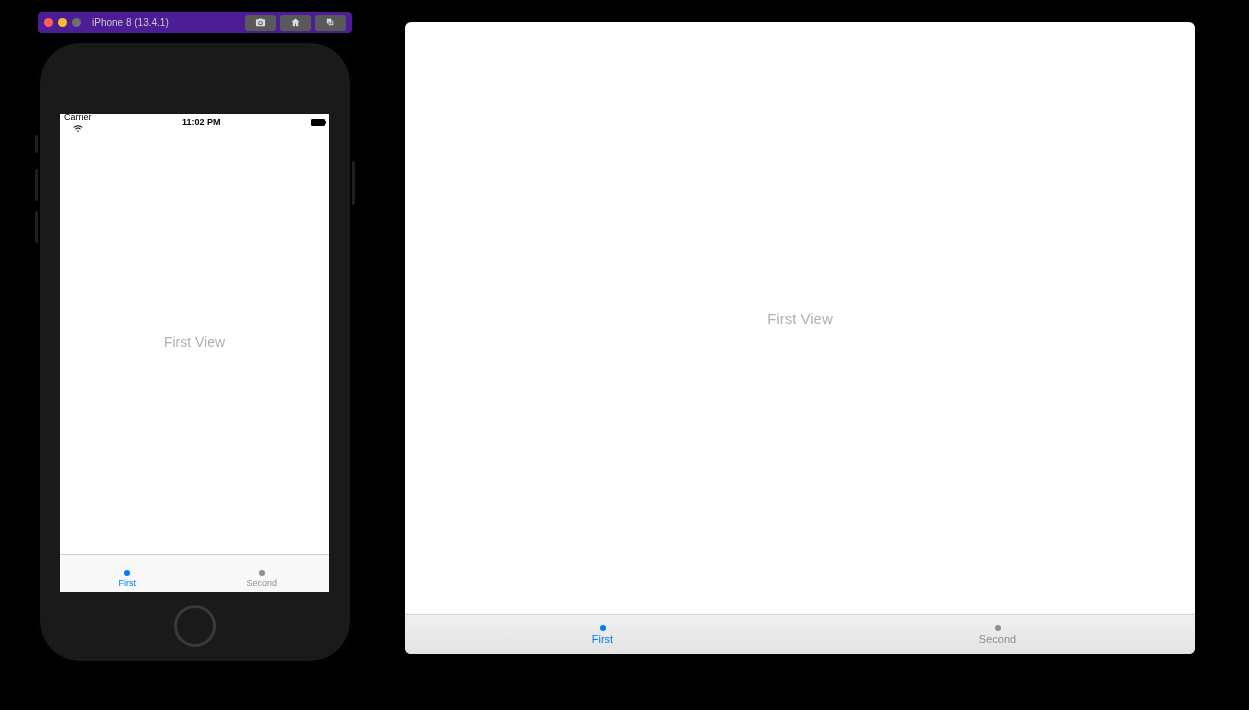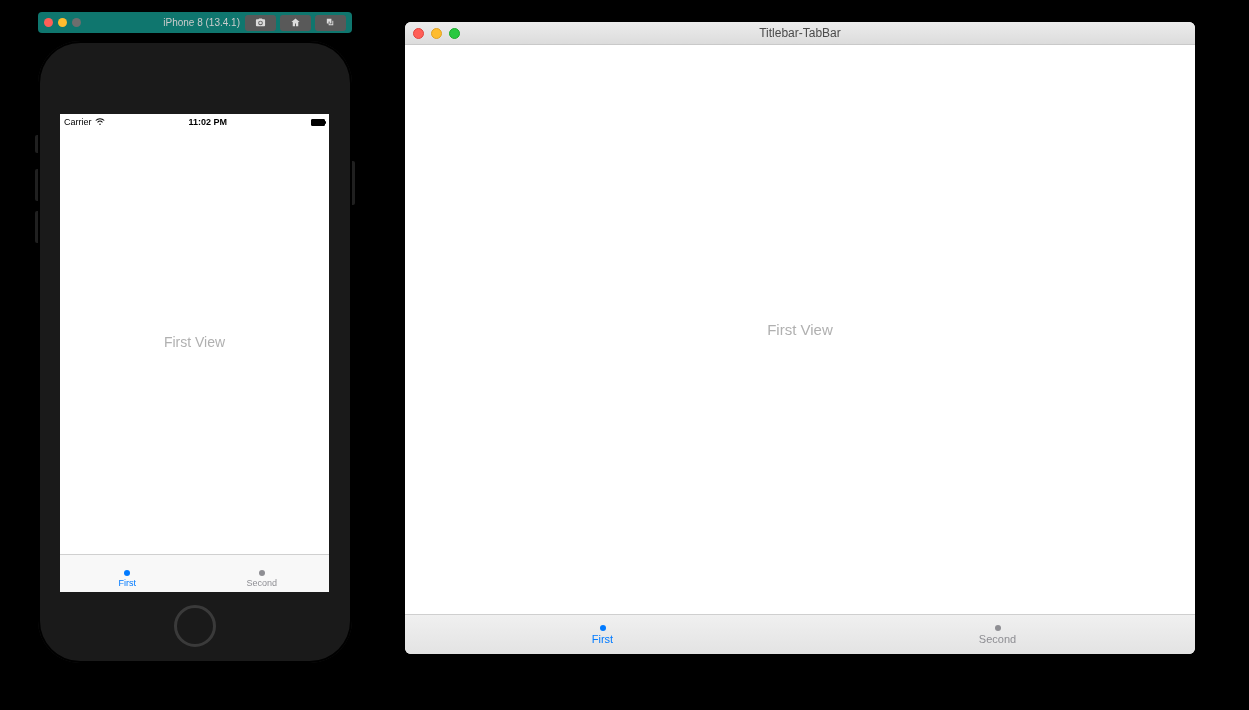--- a/index.html
+++ b/index.html
@@ -9,27 +9,26 @@
     font-family: -apple-system, "Helvetica Neue", Helvetica, Arial, sans-serif;
     position: relative;
     overflow: hidden;
   }
 
   
   .sim-toolbar {
     position: absolute;
     left: 38px; top: 12px;
     width: 314px; height: 21px;
-    background: #0f766e;
+    background: #4c1d95;
     border-radius: 4px;
     display: flex;
     align-items: center;
     padding: 0 6px;
     gap: 5px;
-    text-align: right;
   }
   .tl-dot { width: 9px; height: 9px; border-radius: 50%; }
   .tl-red    { background: #ff5f57; }
   .tl-yellow { background: #febc2e; }
   .tl-gray   { background: #6e6e6e; }
   .sim-title {
     color: #ccc;
     font-size: 10px;
     margin-left: 6px;
     flex: 1;
@@ -77,21 +76,21 @@
   }
 
   
   .statusbar {
     height: 16px;
     display: flex; align-items: center;
     font-size: 9px;
     padding: 0 4px;
     color: #000;
   }
-  .sb-left { display:flex; align-items:center; gap:3px; }
+  .sb-left { display:flex; align-items:center; gap:3px;flex-direction:column; }
   .sb-center { flex:1; text-align:center; font-weight:600; }
   .sb-right { display:flex; align-items:center; }
   .battery {
     width: 14px; height: 7px;
     border: 1px solid #000; border-radius: 1px;
     position: relative; background:#000;
   }
   .battery::after{
     content:''; position:absolute; right:-2px; top:1.5px;
     width:1.5px; height:3px; background:#000; border-radius:0 1px 1px 0;
@@ -232,28 +231,20 @@
         <div class="dot"></div>
         <span>Second</span>
       </div>
     </div>
   </div>
 
   <div class="home-btn"></div>
 </div>
 
 <div class="mac-window">
-  <div class="mac-titlebar">
-    <div class="traffic">
-      <div class="dot t-red"></div>
-      <div class="dot t-yellow"></div>
-      <div class="dot t-green"></div>
-    </div>
-    <div class="mac-title">Titlebar-TabBar</div>
-  </div>
 
   <div class="mac-content">
     <span>First View</span>
   </div>
 
   <div class="mac-tabbar">
     <div class="mac-tab active">
       <div class="dot"></div>
       <span>First</span>
     </div>

